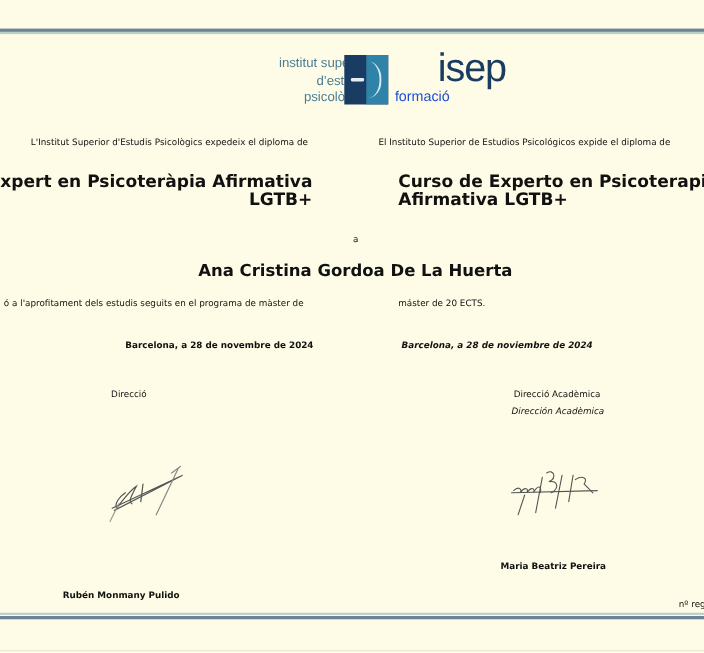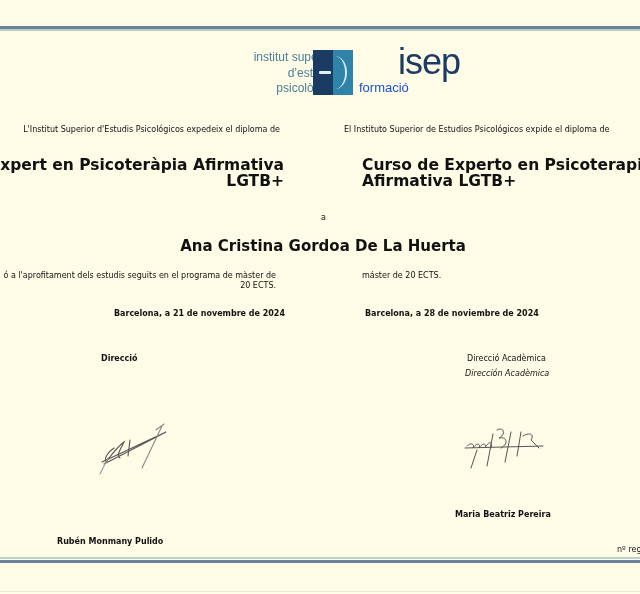--- a/index.html
+++ b/index.html
@@ -65,47 +65,46 @@
   </div>
   <div class="logo-mark">
     <div class="half"></div>
     <div class="arc"></div>
     <div class="dash"></div>
   </div>
   <div class="logo-isep">isep</div>
   <div class="logo-formacio">formació</div>
 </div>
 
-<div class="small" style="right:360px; top:125px;">L'Institut Superior d'Estudis Psicológicos expedeix el diploma de</div>
+<div class="small" style="right:360px; top:125px;">L'Institut Superior d'Estudis Psicològics expedeix el diploma de</div>
 <div class="title" style="right:356px; top:157px; text-align:right; white-space:nowrap;">
   <div>'Expert en Psicoteràpia Afirmativa</div>
   <div>LGTB+</div>
 </div>
 
 <div class="small" style="left:344px; top:125px;">El Instituto Superior de Estudios Psicológicos expide el diploma de</div>
 <div class="title" style="left:362px; top:157px; white-space:nowrap;">
   <div>Curso de Experto en Psicoterapia</div>
   <div>Afirmativa LGTB+</div>
 </div>
 
 <div class="small" style="left:321px; top:213px;">a</div>
 <div class="name">Ana Cristina Gordoa De La Huerta</div>
 
 <div class="small" style="right:364px; top:271px; text-align:right; line-height:10px;">
   <div>ó a l'aprofitament dels estudis seguits en el programa de màster de</div>
-  <div>20 ECTS.</div>
 </div>
 <div class="small" style="left:362px; top:271px; line-height:10px;">
   <div>máster de 20 ECTS.</div>
 </div>
 
-<div class="small" style="right:355px; top:309px; font-weight:bold;">Barcelona, a 21 de novembre de 2024</div>
-<div class="small" style="left:365px; top:309px; font-weight:bold;">Barcelona, a 28 de noviembre de 2024</div>
+<div class="small" style="right:355px; top:309px; font-weight:bold;">Barcelona, a 28 de novembre de 2024</div>
+<div class="small" style="left:365px; top:309px; font-weight:bold;font-style:italic;">Barcelona, a 28 de noviembre de 2024</div>
 
-<div class="small" style="left:101px; top:354px;font-weight:bold;">Direcció</div>
+<div class="small" style="left:101px; top:354px;">Direcció</div>
 <div class="small" style="left:467px; top:354px;">Direcció Acadèmica</div>
 <div class="small" style="left:465px; top:369px; font-style:italic;">Dirección Acadèmica</div>
 
 <svg class="sig" style="left:94px; top:418px;" width="80" height="60" viewBox="0 0 80 60">
   <g fill="none" stroke="#555" stroke-width="1.1" stroke-linecap="round">
     <path d="M8 44 L72 14 L10 46"></path>
     <path d="M20 30 C14 34 10 40 12 44 C18 36 24 28 30 24 C26 32 22 38 26 40"></path>
     <path d="M36 22 L34 38"></path>
     <path d="M62 12 L70 6 M68 8 L48 50" stroke="#888"></path>
     <path d="M14 40 L6 56" stroke="#999"></path>

